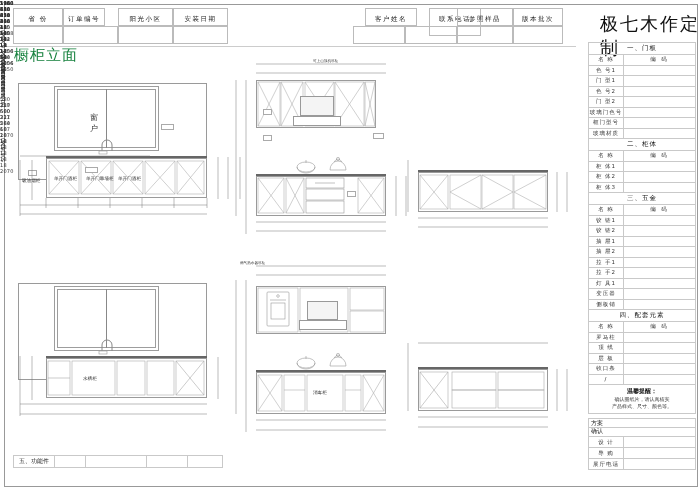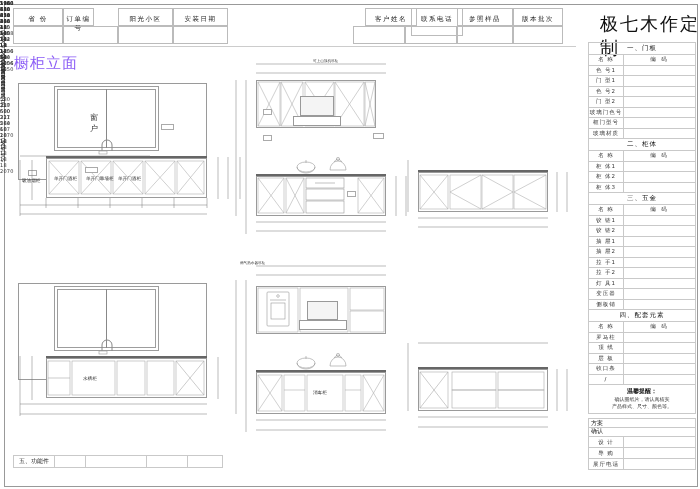--- a/index.html
+++ b/index.html
@@ -13,21 +13,21 @@
   .dimv{font-size:5px;color:#333;transform-origin:0 0;transform:rotate(-90deg);}
   .cjk{font-family:"DejaVu Sans","Liberation Sans",sans-serif;}
   
   #frame{position:absolute;left:4px;top:4px;width:692px;height:481px;border:1px solid #999;}
   
   #hdr{position:absolute;left:13px;top:8px;width:563px;height:36px;}
   #hdr .cell{position:absolute;box-sizing:border-box;border:1px solid #bbb;}
   #hdr .hl{position:absolute;font-size:6.5px;text-align:center;width:100%;top:6px;letter-spacing:1.5px;color:#222;}
   #hdr .hv{position:absolute;font-size:8px;text-align:center;width:100%;top:23px;color:#111;}
   #brand{position:absolute;left:600px;top:12px;font-size:18px;letter-spacing:2px;color:#111;}
-  #title{position:absolute;left:14px;top:54px;font-size:15px;color:#8b5cf6;letter-spacing:1px;}
+  #title{position:absolute;left:14px;top:46px;font-size:15px;color:#15803d;letter-spacing:1px;}
   
   #spec{position:absolute;left:588px;top:42px;width:108px;}
   #spec table{border-collapse:collapse;width:108px;font-size:5.5px;color:#333;}
   #spec td{border:1px solid #c9c9c9;height:9.5px;padding:0;text-align:center;line-height:9.5px;}
   #spec td.sec{font-size:6.5px;letter-spacing:1px;color:#111;height:11px;line-height:11px;}
   #spec td.nm{width:34px;letter-spacing:1px;}
   #spec td.cd{letter-spacing:2px;}
   #note{border:1px solid #c9c9c9;border-top:none;width:108px;box-sizing:border-box;text-align:center;padding:2px 1px 3px;}
   #note .nt{font-size:6px;color:#111;font-weight:bold;}
   #note .nl{font-size:5px;color:#333;line-height:1.35;}
@@ -57,21 +57,21 @@
 <div id="sheet">
   <div id="frame"></div>
 
   <div id="hdr">
     <div class="cell" style="left:0;top:0;width:50px;height:18px">
         <div class="hl cjk">省 份</div>
       </div>
     <div class="cell" style="left:0;top:18px;width:50px;height:18px">
         <div class="hv cjk" style="top:5px"></div>
       </div>
-    <div class="cell" style="left:50px;top:0;width:31px;height:18px">
+    <div class="cell" style="left:50px;top:0;width:42px;height:18px">
         <div class="hl cjk">订单编号</div>
       </div>
     <div class="cell" style="left:50px;top:18px;width:55px;height:18px">
         <div class="hv cjk" style="top:5px"></div>
       </div>
     <div class="cell" style="left:105px;top:0;width:55px;height:18px">
         <div class="hl cjk">阳光小区</div>
       </div>
     <div class="cell" style="left:105px;top:18px;width:55px;height:18px">
         <div class="hv cjk" style="top:5px"></div>
@@ -81,21 +81,21 @@
       </div>
     <div class="cell" style="left:160px;top:18px;width:55px;height:18px">
         <div class="hv cjk" style="top:5px"></div>
       </div>
     <div class="cell" style="left:352px;top:0;width:52px;height:18px">
         <div class="hl cjk">客户姓名</div>
       </div>
     <div class="cell" style="left:340px;top:18px;width:52px;height:18px">
         <div class="hv cjk" style="top:5px"></div>
       </div>
-    <div class="cell" style="left:398px;top:0;width:52px;height:28px">
+    <div class="cell" style="left:416px;top:0;width:52px;height:28px">
         <div class="hl cjk">联系电话</div>
       </div>
     <div class="cell" style="left:392px;top:18px;width:52px;height:18px">
         <div class="hv cjk" style="top:5px"></div>
       </div>
     <div class="cell" style="left:444px;top:0;width:56px;height:18px">
         <div class="hl cjk">参照样品</div>
       </div>
     <div class="cell" style="left:444px;top:18px;width:56px;height:18px">
         <div class="hv cjk" style="top:5px"></div>

